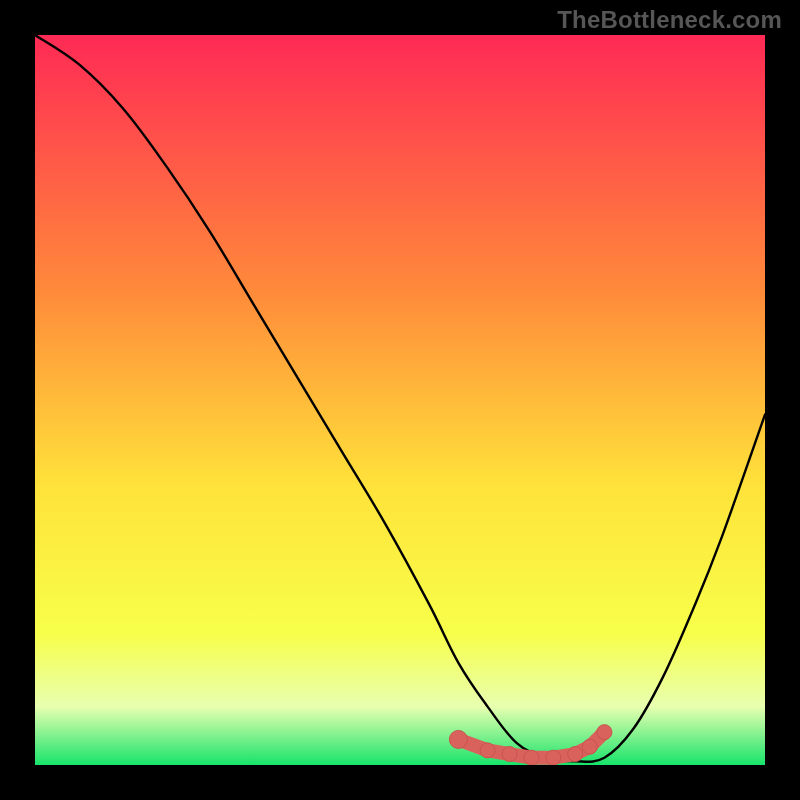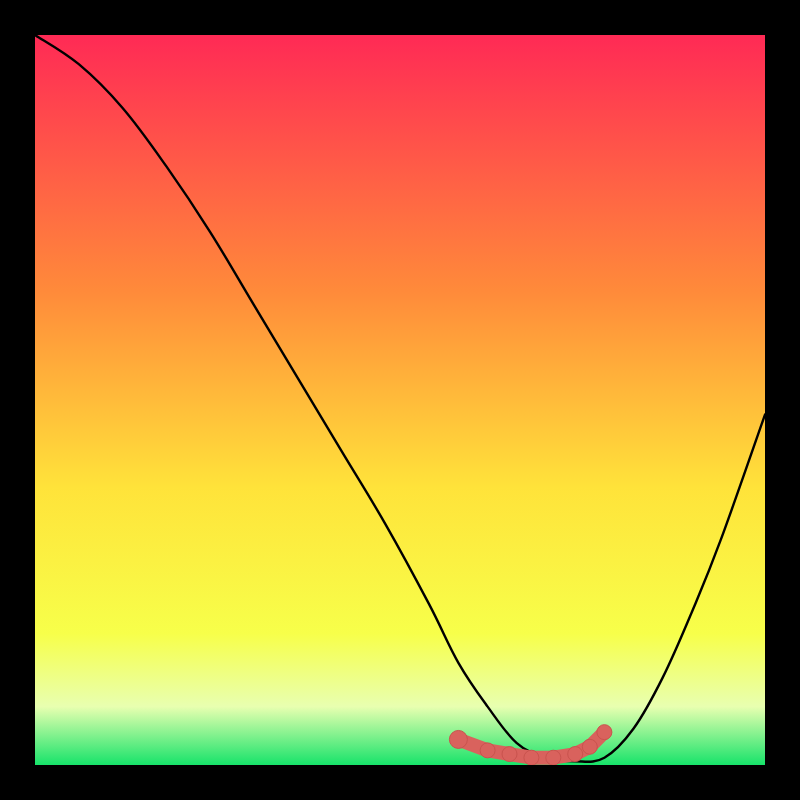--- a/index.html
+++ b/index.html
@@ -32,20 +32,21 @@
     width: 730px;
     height: 730px;
     display: block;
   }
 </style>
 </head>
 <body>
 
 <div class="frame">
 
+  <div class="watermark">TheBottleneck.com</div>
 
   <div class="plot">
     <svg viewBox="0 0 730 730" preserveAspectRatio="none">
       <defs>
         <linearGradient id="bg-grad" x1="0" y1="0" x2="0" y2="1">
           <stop id="g0" offset="0%" stop-color="#ff2a55"></stop>
           <stop id="g1" offset="35%" stop-color="#ff8a3a"></stop>
           <stop id="g2" offset="62%" stop-color="#ffe33a"></stop>
           <stop id="g3" offset="82%" stop-color="#f7ff4a"></stop>
           <stop id="g4" offset="92%" stop-color="#e8ffb0"></stop>

